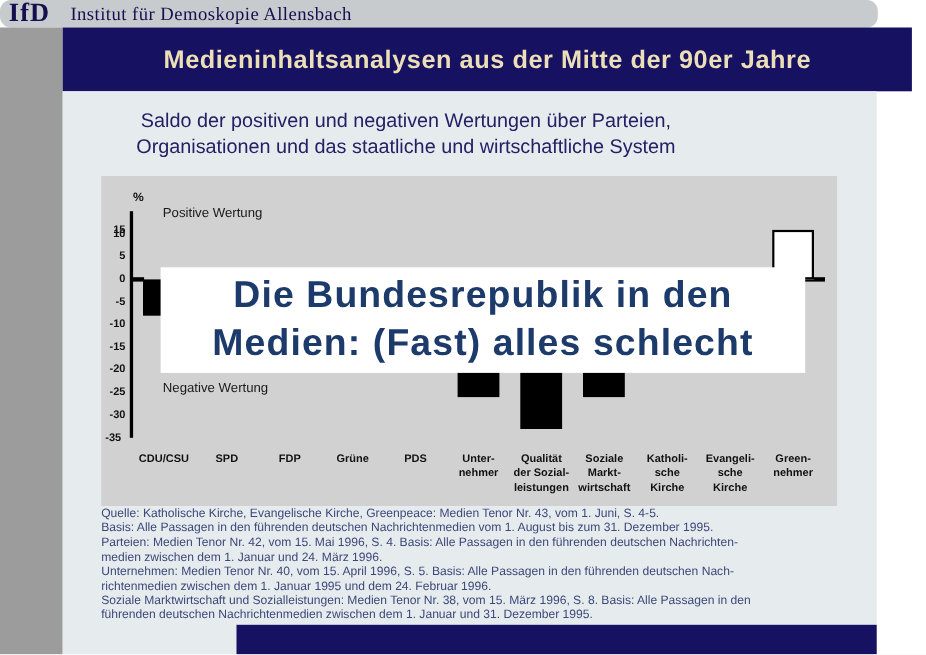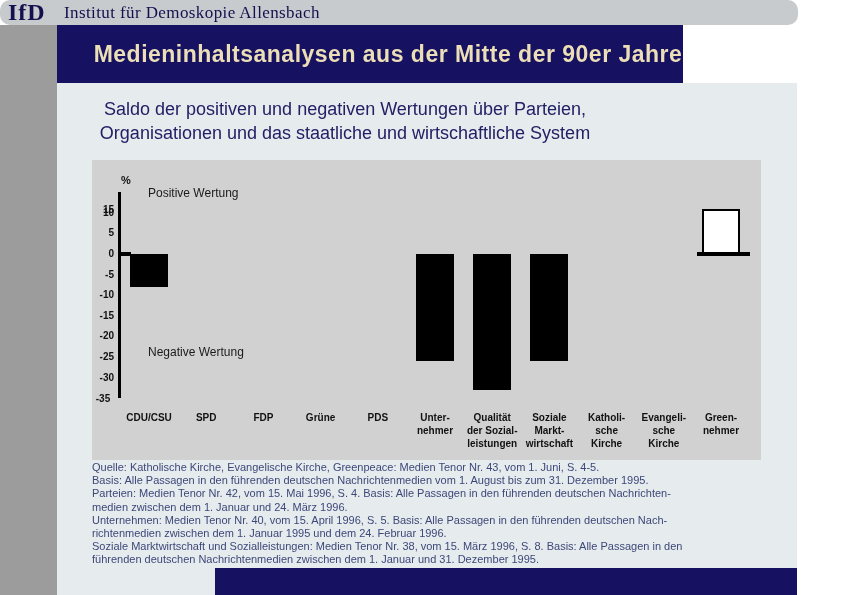--- a/index.html
+++ b/index.html
@@ -7,27 +7,27 @@
   .slide{position:relative;width:842px;height:595px;overflow:hidden;background:#ffffff;}
 
   .top-strip{position:absolute;left:0;top:0;width:798px;height:25px;background:#c7cbce;border-radius:10px;}
   .ifd-logo{position:absolute;left:8px;top:0;font-family:"Liberation Serif",serif;
             font-size:24px;font-weight:700;color:#14104f;letter-spacing:1px;line-height:25px;}
   .institute{position:absolute;left:64px;top:0;font-family:"Liberation Serif",serif;
              font-size:17px;color:#14104f;line-height:26px;letter-spacing:0.4px;}
 
   .left-strip{position:absolute;left:0;top:25px;width:57px;height:570px;background:#9c9c9c;}
 
-  .banner{position:absolute;left:57px;top:25px;width:590px;height:58px;background:#161160;text-align:center;padding-left:36px;}
+  .banner{position:absolute;left:57px;top:25px;width:772px;height:58px;background:#161160;text-align:center;}
   .banner .title{display:inline-block;line-height:58px;font-size:23px;font-weight:700;
                  color:#ecdfb7;letter-spacing:0.5px;}
 
   .content{position:absolute;left:57px;top:83px;width:740px;height:512px;background:#e6ebee;}
 
-  .subtitle{position:absolute;left:45px;top:97px;width:600px;text-align:center;
+  .subtitle{position:absolute;left:69px;top:97px;width:600px;text-align:center;
             font-size:18px;line-height:24px;color:#232065;}
 
   .chart{position:absolute;left:92px;top:160px;width:669px;height:300px;background:#d1d1d1;}
   .pct{position:absolute;left:29px;top:14px;font-size:11px;font-weight:700;color:#111;}
   .yaxis{position:absolute;left:26px;top:32px;width:3px;height:206px;background:#000;}
   .zero-tick{position:absolute;left:27px;top:92px;width:12px;height:4px;background:#000;}
   .pos-label{position:absolute;left:56px;top:26px;font-size:12px;font-weight:400;color:#1a1a1a;}
   .neg-label{position:absolute;left:56px;top:185px;font-size:12px;font-weight:400;color:#1a1a1a;}
   .yl{position:absolute;left:0;width:22px;text-align:right;font-size:10px;font-weight:700;color:#111;}
   .bar{position:absolute;}
@@ -136,20 +136,24 @@
           <div>sche</div>
           <div>Kirche</div>
         </div>
         <div class="cat" style="left: 595px;">
           <div>Green-</div>
           <div>nehmer</div>
         </div>
       </div>
   </div>
 
+  <div class="overlay">
+    <div>Die Bundesrepublik in den</div>
+    <div>Medien: (Fast) alles schlecht</div>
+  </div>
 
   <div id="footer" class="footer">
       <div>Quelle: Katholische Kirche, Evangelische Kirche, Greenpeace: Medien Tenor Nr. 43, vom 1. Juni, S. 4-5.</div>
       <div>Basis: Alle Passagen in den führenden deutschen Nachrichtenmedien vom 1. August bis zum 31. Dezember 1995.</div>
       <div>Parteien: Medien Tenor Nr. 42, vom 15. Mai 1996, S. 4. Basis: Alle Passagen in den führenden deutschen Nachrichten-</div>
       <div>medien zwischen dem 1. Januar und 24. März 1996.</div>
       <div>Unternehmen: Medien Tenor Nr. 40, vom 15. April 1996, S. 5. Basis: Alle Passagen in den führenden deutschen Nach-</div>
       <div>richtenmedien zwischen dem 1. Januar 1995 und dem 24. Februar 1996.</div>
       <div>Soziale Marktwirtschaft und Sozialleistungen: Medien Tenor Nr. 38, vom 15. März 1996, S. 8. Basis: Alle Passagen in den</div>
       <div>führenden deutschen Nachrichtenmedien zwischen dem 1. Januar und 31. Dezember 1995.</div>

